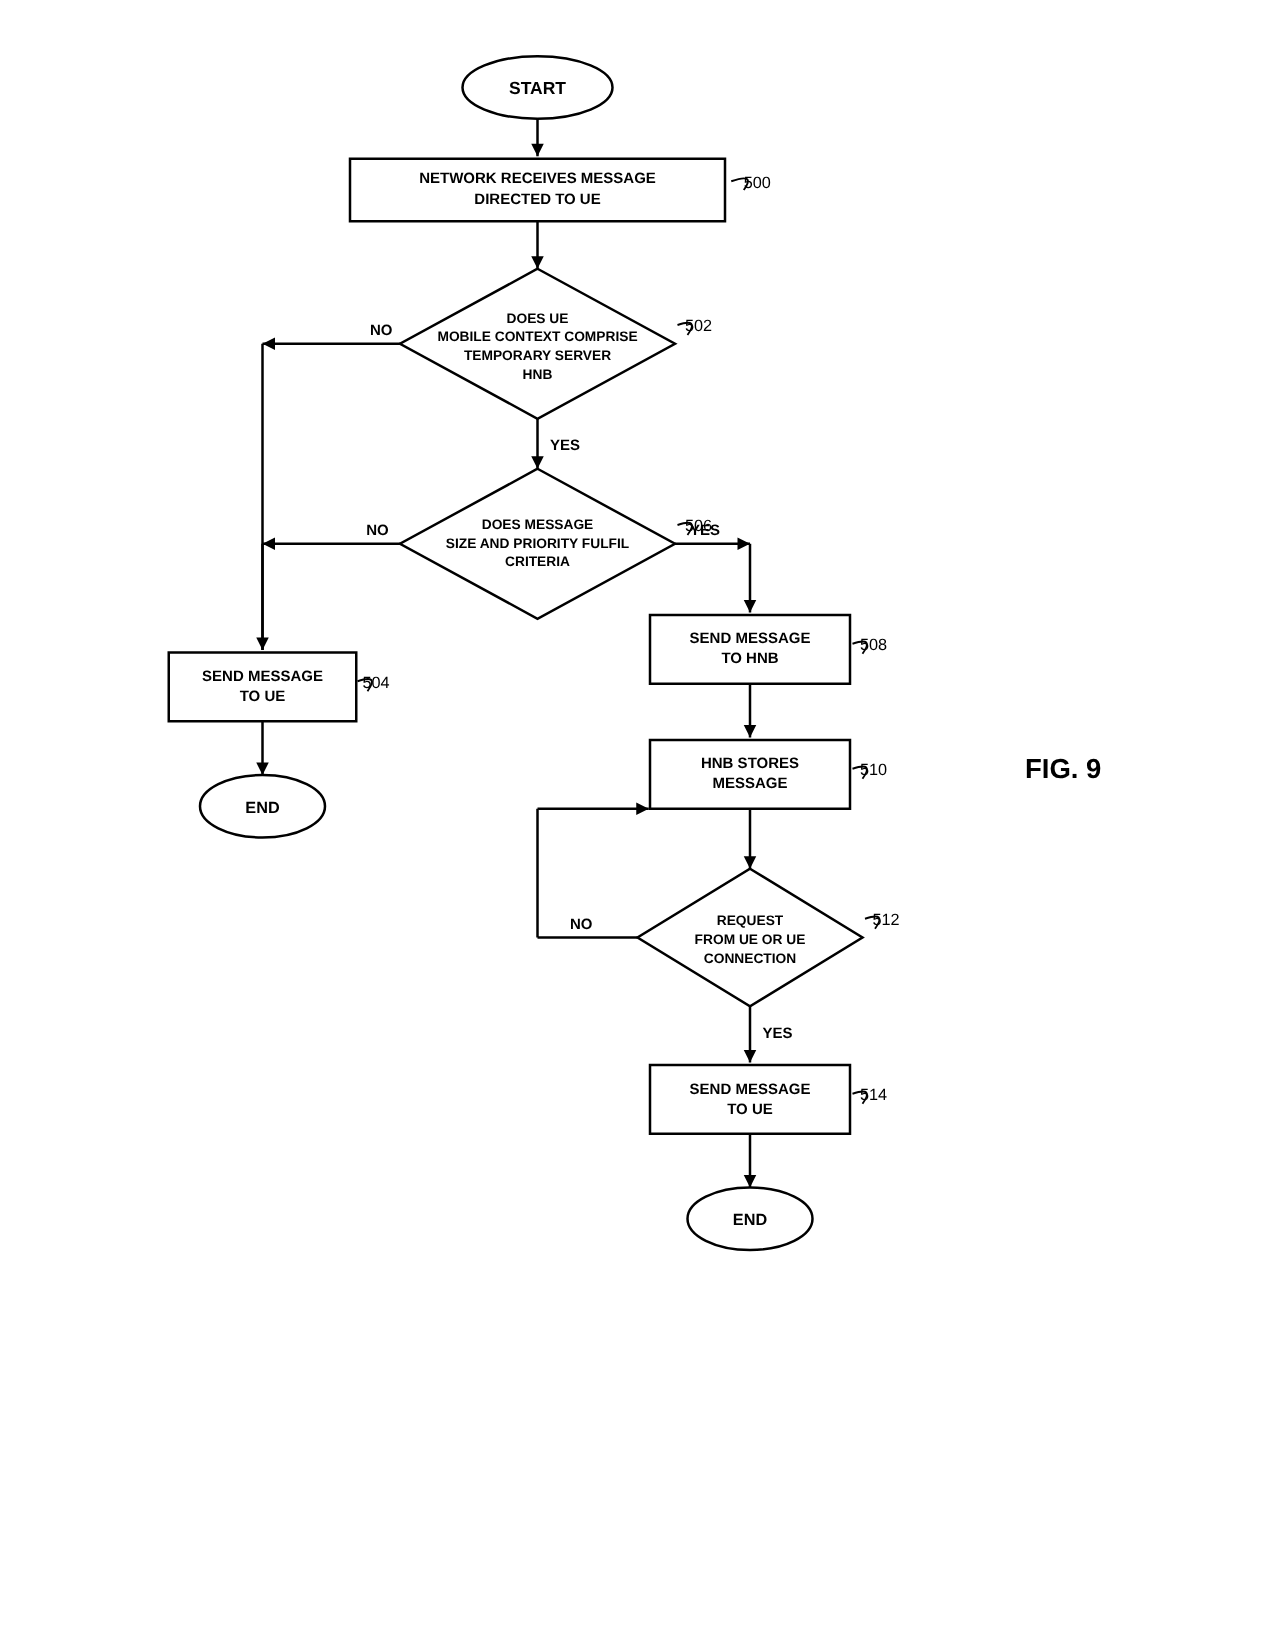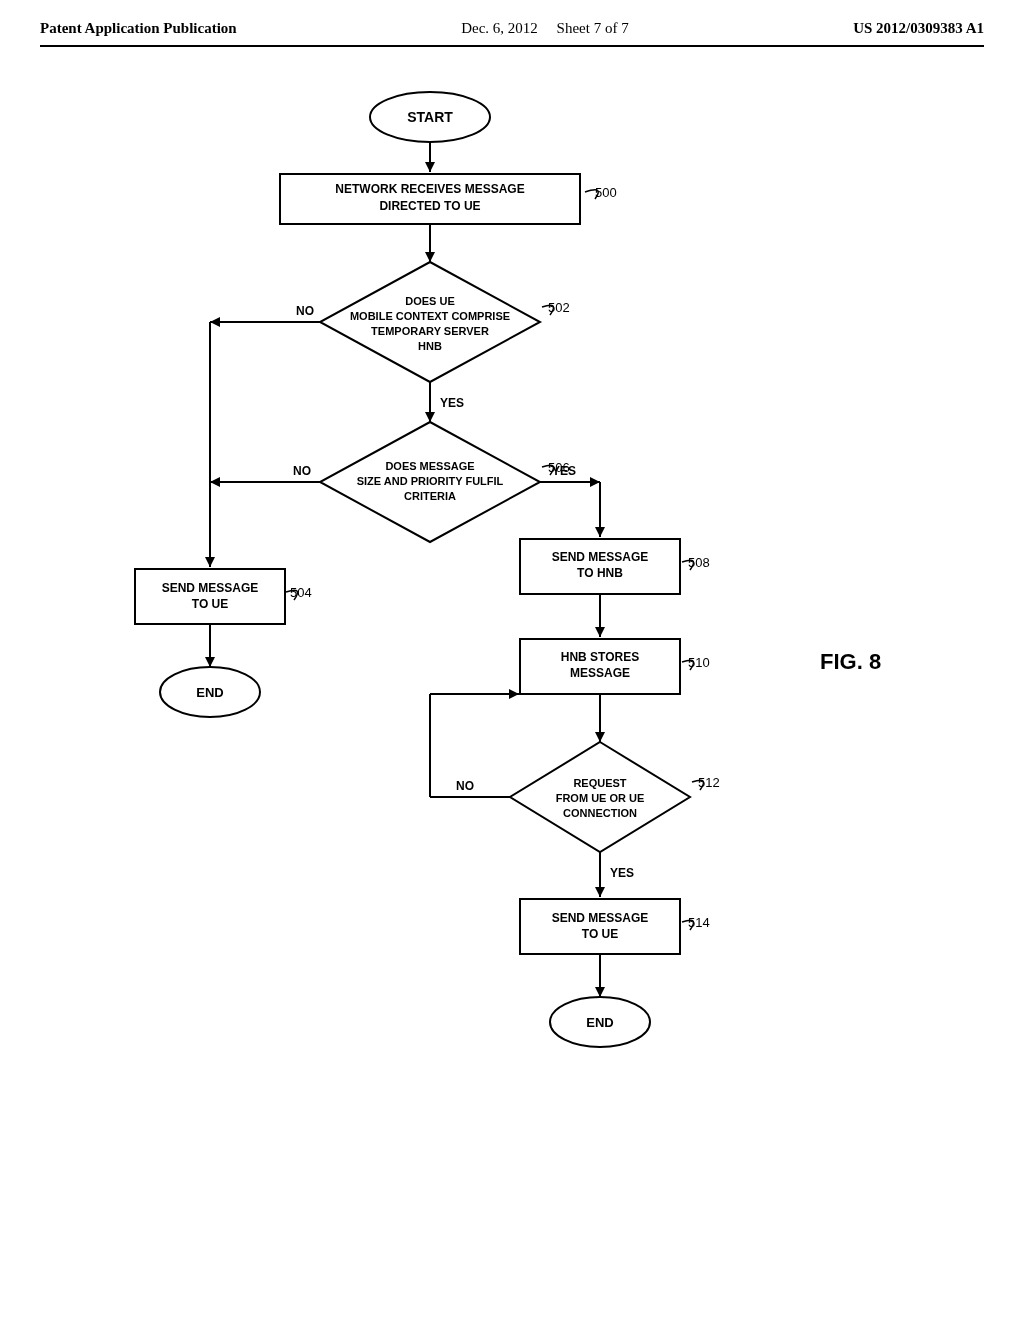--- a/index.html
+++ b/index.html
@@ -61,28 +61,20 @@
       font-size: 22px;
       font-weight: bold;
       margin-top: 20px;
       font-family: Arial, sans-serif;
     }
   </style>
 </head>
 <body>
 
 <div class="page">
-  <div class="header">
-    <div class="header-left">Patent Application Publication</div>
-    <div class="header-center">
-      <span>Dec. 6, 2012</span>&nbsp;&nbsp;&nbsp;&nbsp;
-      <span>Sheet 7 of 7</span>
-    </div>
-    <div class="header-right">US 2012/0309383 A1</div>
-  </div>
 
   <div class="diagram-container">
     <svg class="flowchart-svg" viewBox="0 0 780 1150">
 
       <ellipse cx="390" cy="40" rx="60" ry="25" fill="white" stroke="black" stroke-width="2"></ellipse>
       <text x="390" y="45" text-anchor="middle" font-family="Arial" font-size="14" font-weight="bold">START</text>
 
       <line x1="390" y1="65" x2="390" y2="95" stroke="black" stroke-width="2"></line>
       <polygon points="390,95 385,85 395,85" fill="black"></polygon>
 
@@ -198,15 +190,15 @@
       <text x="648" y="850" text-anchor="start" font-family="Arial" font-size="13">514</text>
       <path d="M 642 845 Q 660 839 650 853" fill="none" stroke="black" stroke-width="1.5"></path>
 
       <line x1="560" y1="877" x2="560" y2="920" stroke="black" stroke-width="2"></line>
       <polygon points="560,920 555,910 565,910" fill="black"></polygon>
 
       <ellipse cx="560" cy="945" rx="50" ry="25" fill="white" stroke="black" stroke-width="2"></ellipse>
       <text x="560" y="950" text-anchor="middle" font-family="Arial" font-size="13" font-weight="bold">END</text>
     </svg>
 
-    <div class="fig-label">FIG. 8</div>
+    <div class="fig-label">FIG. 9</div>
   </div>
 </div>
 
 </body></html>

